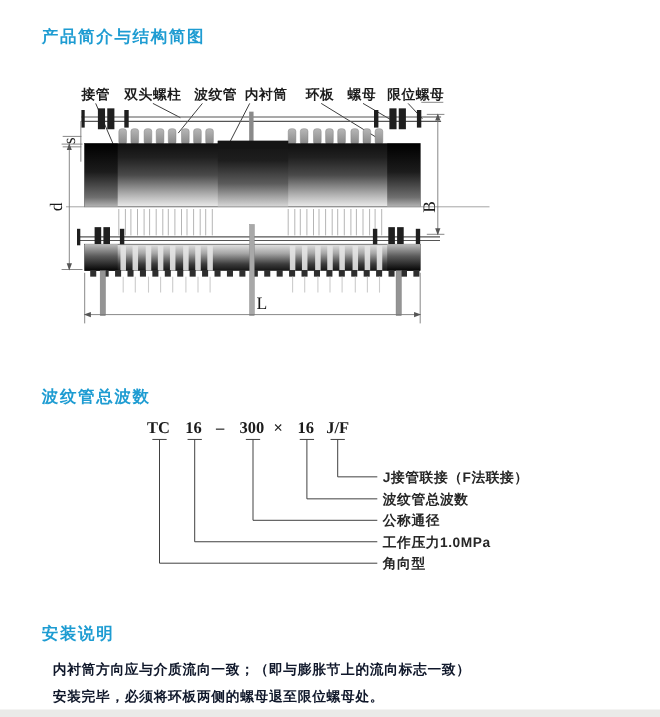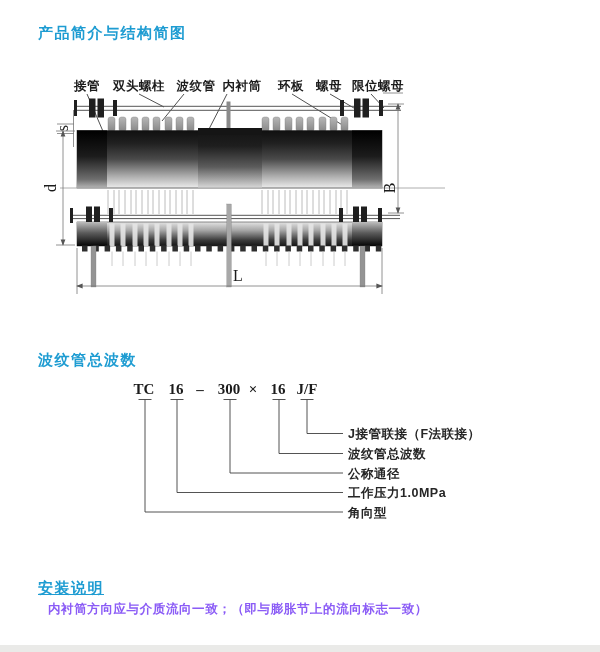--- a/index.html
+++ b/index.html
@@ -1,22 +1,22 @@
 <!DOCTYPE html>
 <html><head>
 <meta charset="utf-8">
 <style>
   html,body{margin:0;padding:0;}
   body{width:600px;height:652px;background:#ffffff;font-family:"Liberation Sans",sans-serif;position:relative;overflow:hidden;}
   .page{position:absolute;inset:0;background:#ffffff;}
   .section-title{position:absolute;left:38px;font-size:15px;font-weight:bold;letter-spacing:1.5px;color:#1e9cd2;}
   #title-intro{top:24px;}
   #title-code{top:351px;}
-  #title-install{top:579px;text-decoration:underline;}
-  .install-line{position:absolute;left:48px;font-size:12.5px;font-weight:600;color:#8b5cf6;letter-spacing:0.6px;}
+  #title-install{top:567px;}
+  .install-line{position:absolute;left:48px;font-size:12.5px;font-weight:600;color:#0f172a;letter-spacing:0.6px;}
   #install-line-0{top:601px;}
   #install-line-1{top:625px;}
   .bottom-strip{position:absolute;left:0;bottom:0;width:600px;height:7px;background:#eaeae8;}
   svg{position:absolute;left:0;top:0;}
   .plabel{font-family:"Liberation Sans",sans-serif;font-size:12.5px;font-weight:bold;fill:#1c1c1c;letter-spacing:0.5px;}
   .leader{stroke:#3c3c3c;stroke-width:0.9;fill:none;}
   .rodline{stroke:#555;stroke-width:1;}
   .nut{fill:#1f1f1f;}
   .dimline{stroke:#777;stroke-width:0.8;fill:none;}
   .dimtxt{font-family:"Liberation Serif",serif;font-size:16px;fill:#1b1b1b;}
@@ -322,15 +322,16 @@
         <text class="codedesc" x="348" y="497">工作压力1.0MPa</text>
         <text class="codedesc" x="348" y="516.5">角向型</text>
       </g>
     </g>
   </svg>
 
   <div class="section-title" id="title-code">波纹管总波数</div>
 
   <div class="section-title" id="title-install">安装说明</div>
   <div class="install-line" id="install-line-0">内衬筒方向应与介质流向一致；（即与膨胀节上的流向标志一致）</div>
+  <div class="install-line" id="install-line-1">安装完毕，必须将环板两侧的螺母退至限位螺母处。</div>
 
   <div class="bottom-strip"></div>
 </div>
 
 </body></html>

